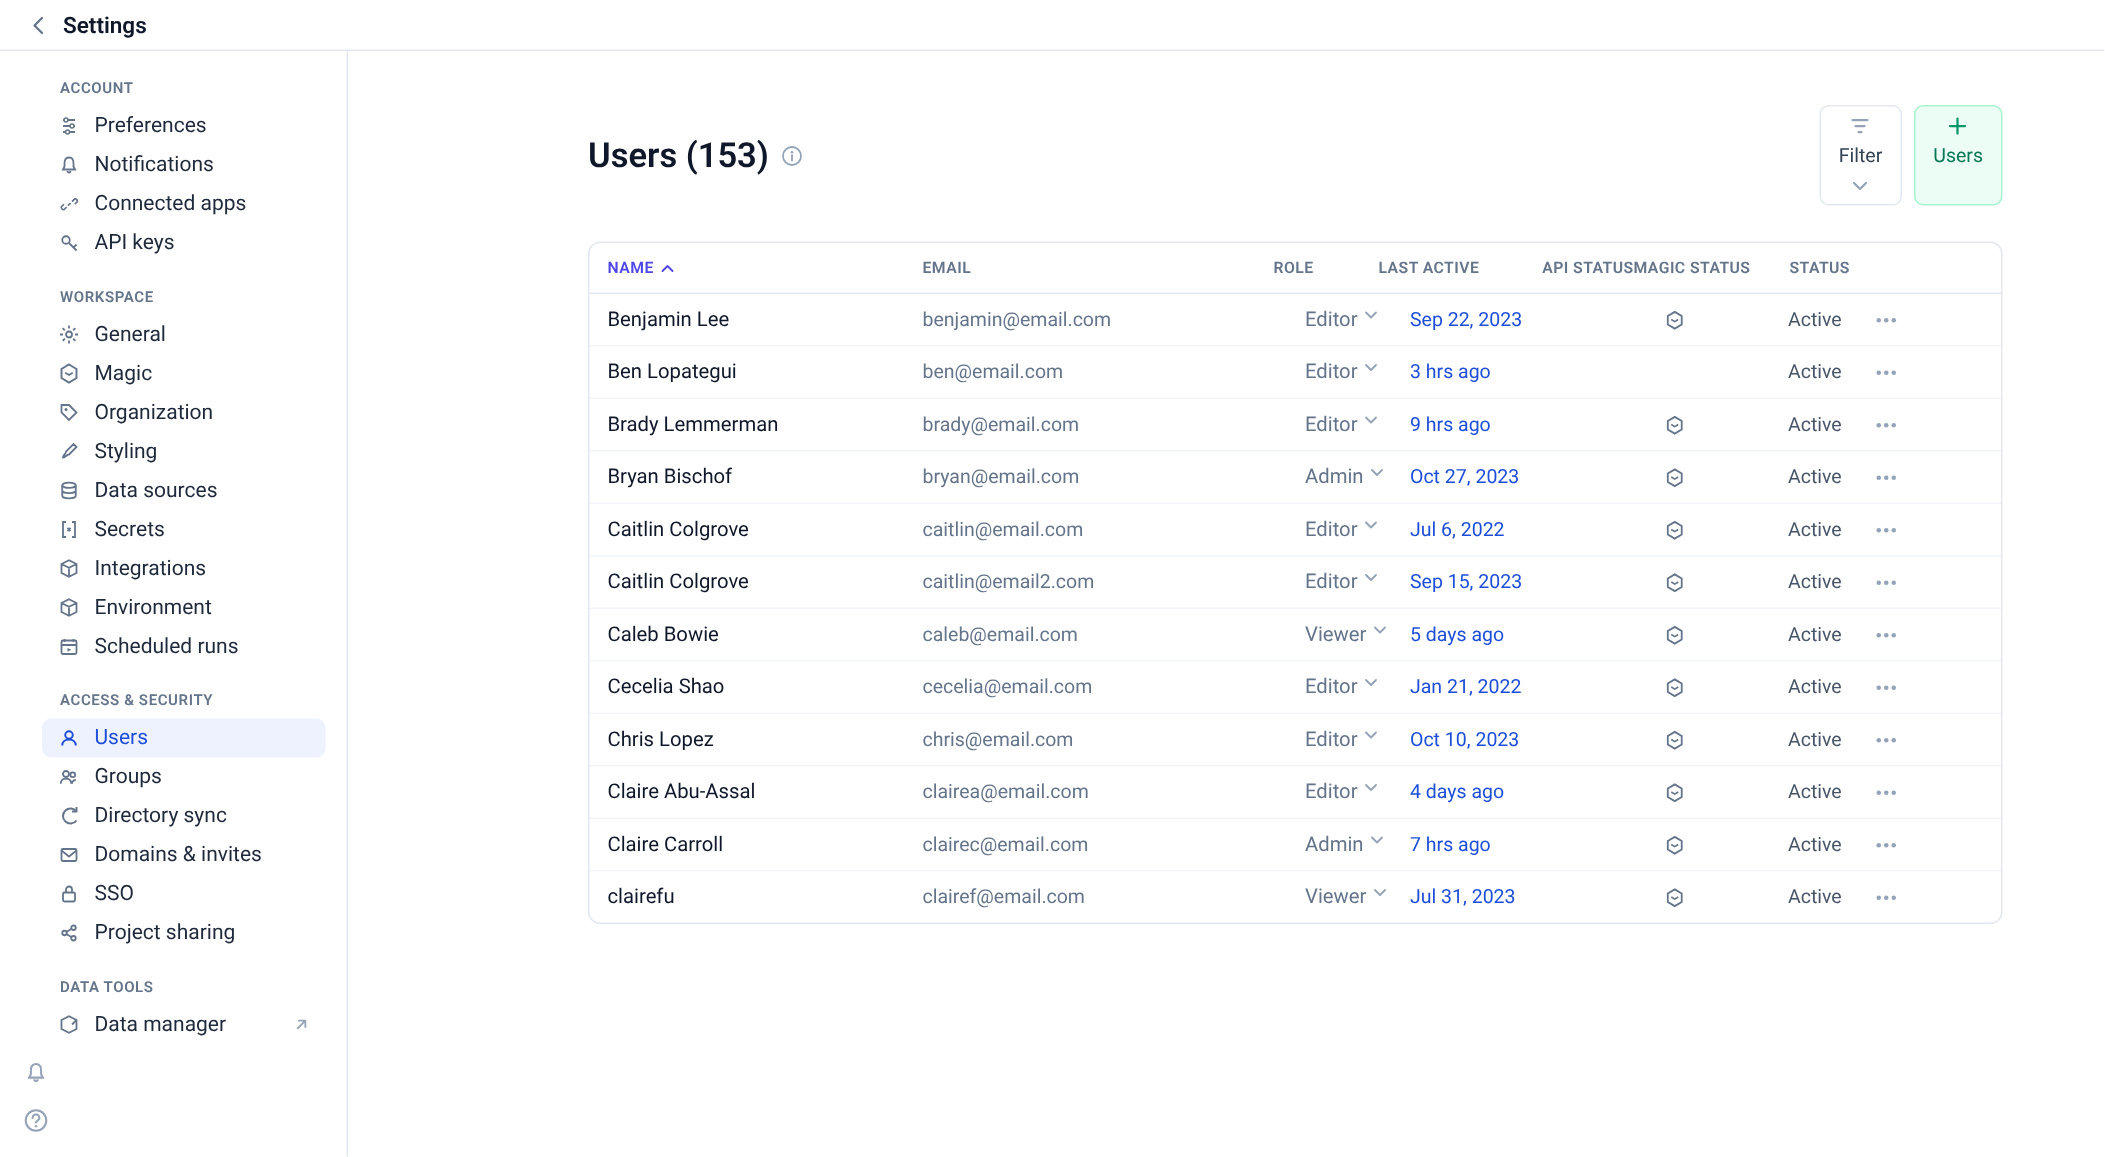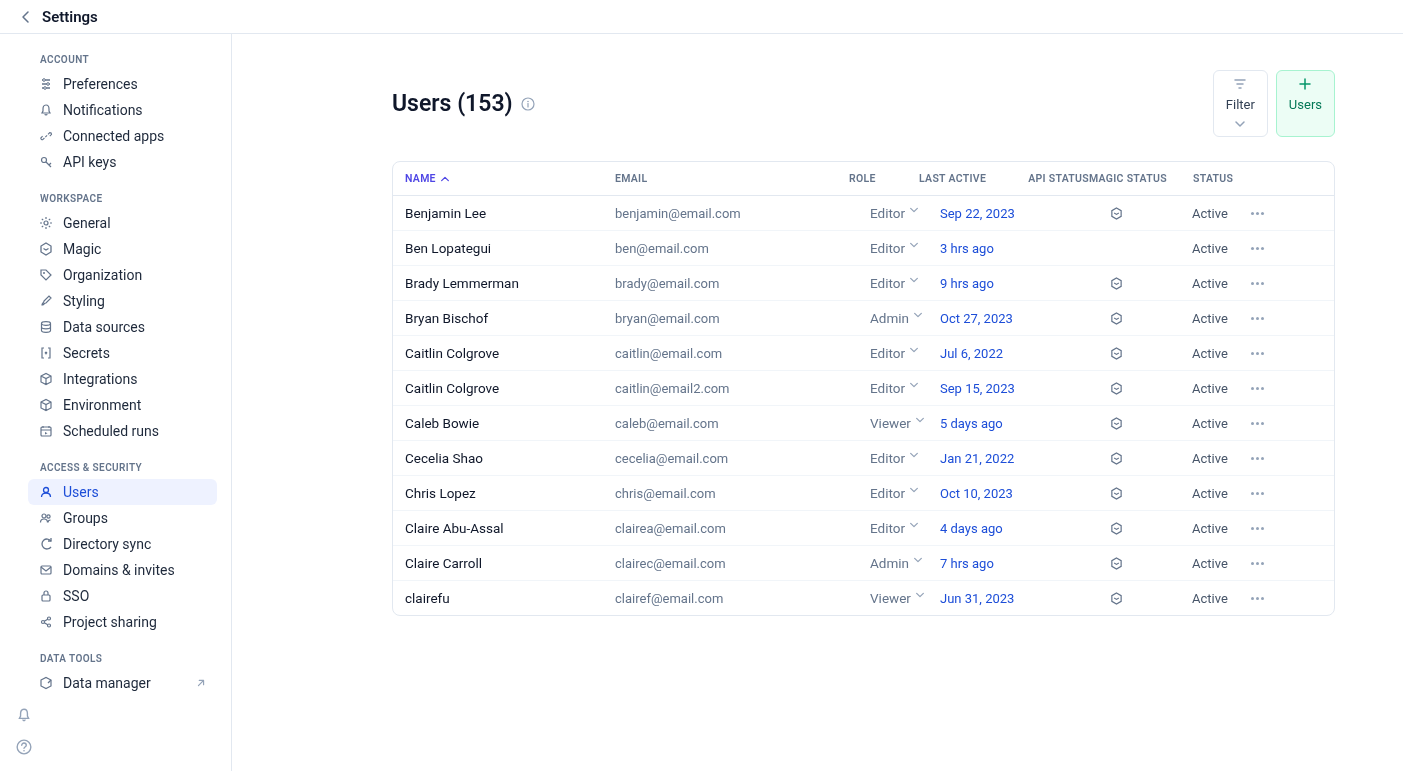--- a/index.html
+++ b/index.html
@@ -808,21 +808,21 @@
             <div class="cell-name">clairefu</div>
             <div class="cell-email">clairef@email.com</div>
             <div class="cell-role">
               <span>Viewer</span>
               <span class="chev-sm">
                 <svg width="10" height="10" viewBox="0 0 12 12">
                   <use href="#chev-down"></use>
                 </svg>
               </span>
             </div>
-            <div class="cell-last">Jun 31, 2023</div>
+            <div class="cell-last">Jul 31, 2023</div>
             <div class="cell-api"></div>
             <div class="cell-magic">
               <span class="magic-glyph">
                 <svg width="13" height="13" viewBox="0 0 14 14">
                   <use href="#hex"></use>
                 </svg>
               </span>
             </div>
             <div class="cell-status">Active</div>
             <div class="cell-more">

